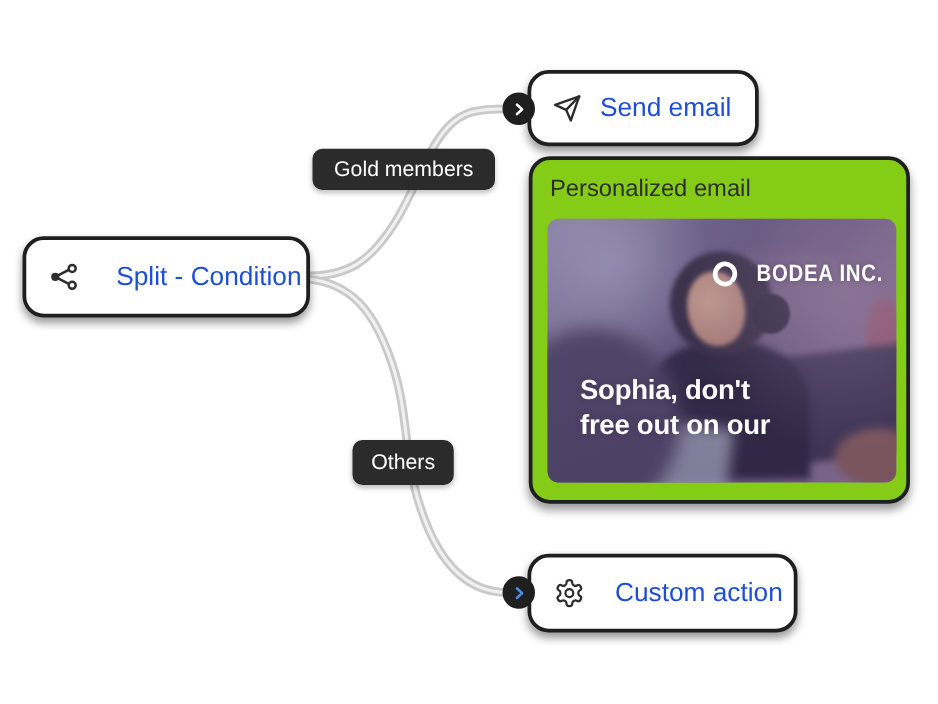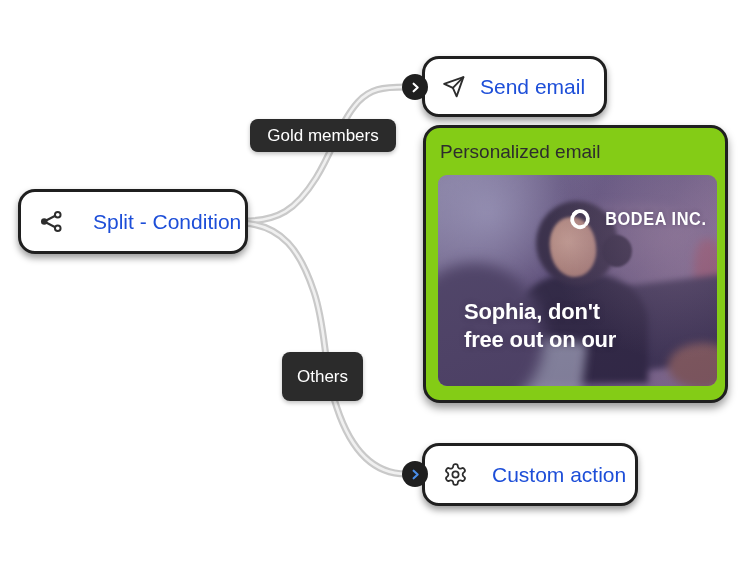--- a/index.html
+++ b/index.html
@@ -29,21 +29,21 @@
   .node-custom { left:422px; top:443px; width:216px; height:63px; padding-left:18px; gap:24px; }
 
   
   .pill {
     position:absolute; z-index:4; box-sizing:border-box;
     display:flex; align-items:center; justify-content:center;
     background:#2b2b2b; color:#ffffff; border-radius:8px;
     font-size:17px; box-shadow:0 2px 4px rgba(0,0,0,0.25); white-space:nowrap;
   }
   .pill-gold   { left:250px; top:119px; width:146px; height:33px; }
-  .pill-others { left:282px; top:352px; width:81px;  height:49px; }
+  .pill-others { left:282px; top:352px; width:81px;  height:36px; }
 
   
   .chev {
     position:absolute; z-index:5; width:26px; height:26px; border-radius:50%;
     background:#1f1f1f; display:flex; align-items:center; justify-content:center;
   }
   .chev svg { width:15px; height:15px; }
   .chev-send   { left:402px; top:74px;  color:#ffffff; }
   .chev-custom { left:402px; top:461px; color:#4a8de8; }
 

